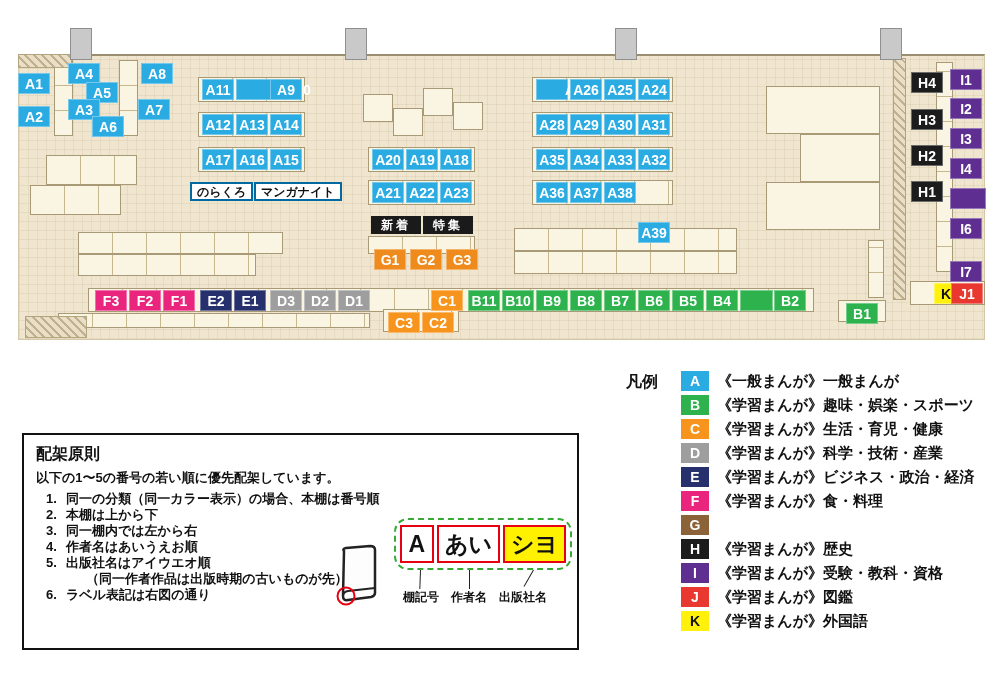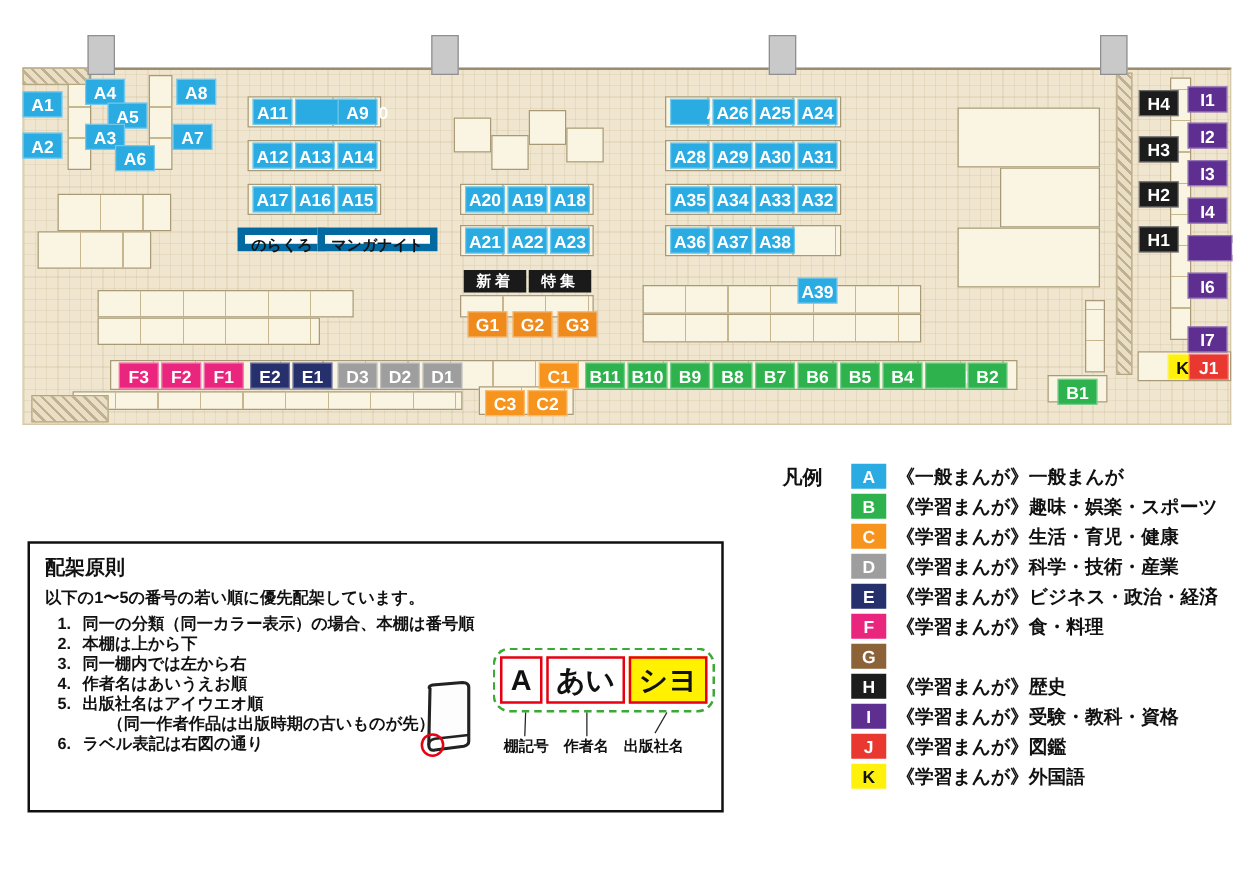--- a/index.html
+++ b/index.html
@@ -16,21 +16,21 @@
   .map-layer{position:absolute;left:0;top:0;width:1000px;height:700px}
   .shelf{position:absolute;background:#faf4e2;border:1px solid #a89a76}
   .slat-v{background-image:repeating-linear-gradient(90deg,transparent 0 33px,#c6b78f 33px 34px)}
   .slat-h{background-image:repeating-linear-gradient(0deg,transparent 0 24px,#c6b78f 24px 25px)}
   .hatch{position:absolute;border:1px solid #b3a57f;
     background:repeating-linear-gradient(45deg,rgba(140,120,85,.45) 0 2px,transparent 2px 6px),#eadfc4}
   .pillar{position:absolute;background:#c9c9c9;border:1px solid #8f8f8f}
   .shelf-label{position:absolute;width:32px;height:21px;font-weight:bold;font-size:14px;
     line-height:21px;text-align:center;border:1px solid rgba(255,255,255,.35)}
   .tag{position:absolute;font-weight:bold;font-size:12px;white-space:nowrap}
-  .tag-outline{background:#fff;border:6px solid #0369a1;color:#111;height:19px;line-height:17px;padding:0 5px}
+  .tag-outline{background:#fff;border:2px solid #0369a1;color:#111;height:19px;line-height:17px;padding:0 5px}
   .tag-solid{background:#1a1a1a;color:#fff;height:18px;line-height:18px;text-align:center;letter-spacing:3px}
 
   
   .legend-title{position:absolute;left:626px;top:372px;font-size:16px;font-weight:bold}
   .legend-rows{position:absolute;left:681px;top:371px}
   .legend-row{display:flex;align-items:center;height:20px;margin-bottom:4px}
   .legend-swatch{flex:0 0 28px;width:28px;height:20px;font-size:14px;font-weight:bold;
     text-align:center;line-height:20px}
   .legend-text{margin-left:8px;font-size:15px;font-weight:bold;white-space:nowrap}
 

